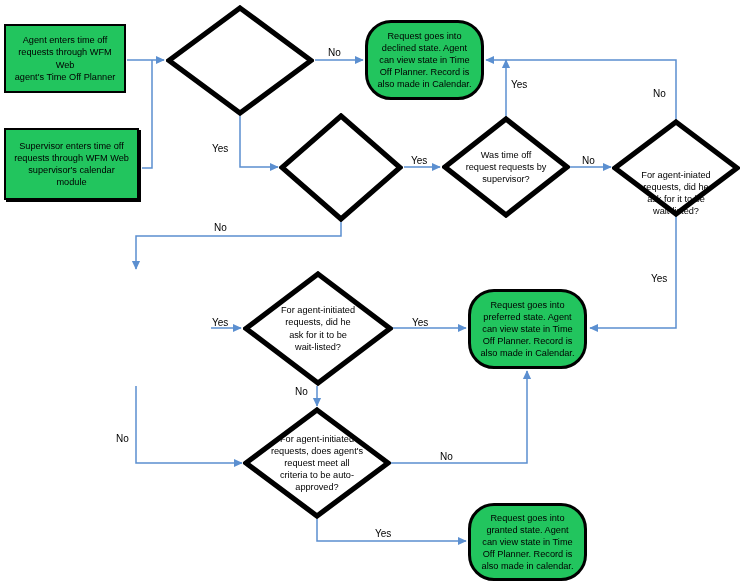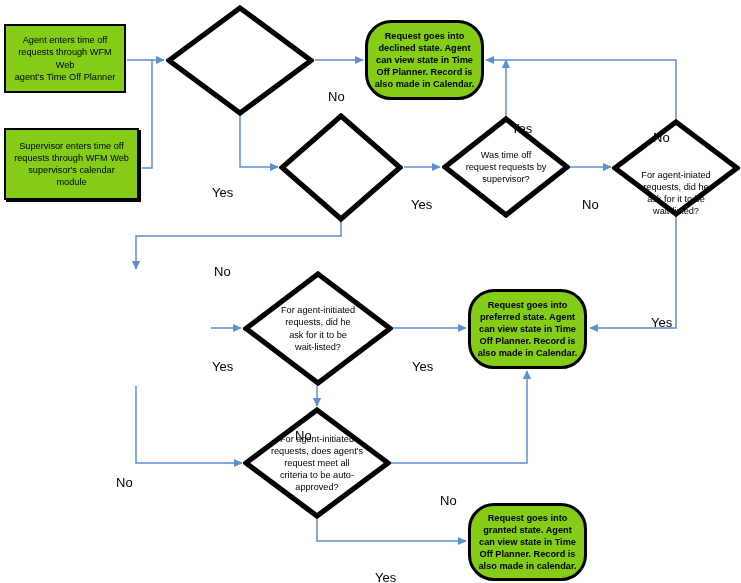--- a/index.html
+++ b/index.html
@@ -27,40 +27,39 @@
   .node {
     position: absolute;
     box-sizing: border-box;
     display: flex;
     align-items: center;
     justify-content: center;
     text-align: center;
     color: #000000;
     font-size: 9.2px;
     line-height: 12.1px;
-    background: #84cc16;
+    background: #22c55e;
     z-index: 3;
   }
   .node .txt {
     padding: 0 6px;
     white-space: pre-line;
   }
   
   .rect {
     border: 2px solid #000000;
   }
   .rect.shadowed {
     border-width: 2px;
     box-shadow: 2px 2px 0 0 #000000;
   }
   
   .term {
     border: 3px solid #000000;
     border-radius: 26px;
-    font-weight: bold;
   }
   
   .diamond {
     background: transparent;
   }
   .diamond .dshape {
     position: absolute;
     left: 0;
     top: 0;
     width: 100%;
@@ -68,26 +67,25 @@
     z-index: 0;
   }
   .diamond .txt {
     position: relative;
     z-index: 1;
     padding: 0 2px;
   }
   .edge-label {
     position: absolute;
     color: #000000;
-    font-size: 13px;
+    font-size: 10px;
     line-height: 11px;
     white-space: nowrap;
     background: transparent;
     z-index: 4;
-    margin-top: 44px;
   }
 </style>
 </head>
 <body>
 
 <div id="canvas">
 
   <svg id="edges" viewBox="0 0 741 583" width="741" height="583">
     <defs>
       <marker id="arw" viewBox="0 0 10 10" refX="8.6" refY="5" markerWidth="6.2" markerHeight="6.2" orient="auto-start-reverse">

